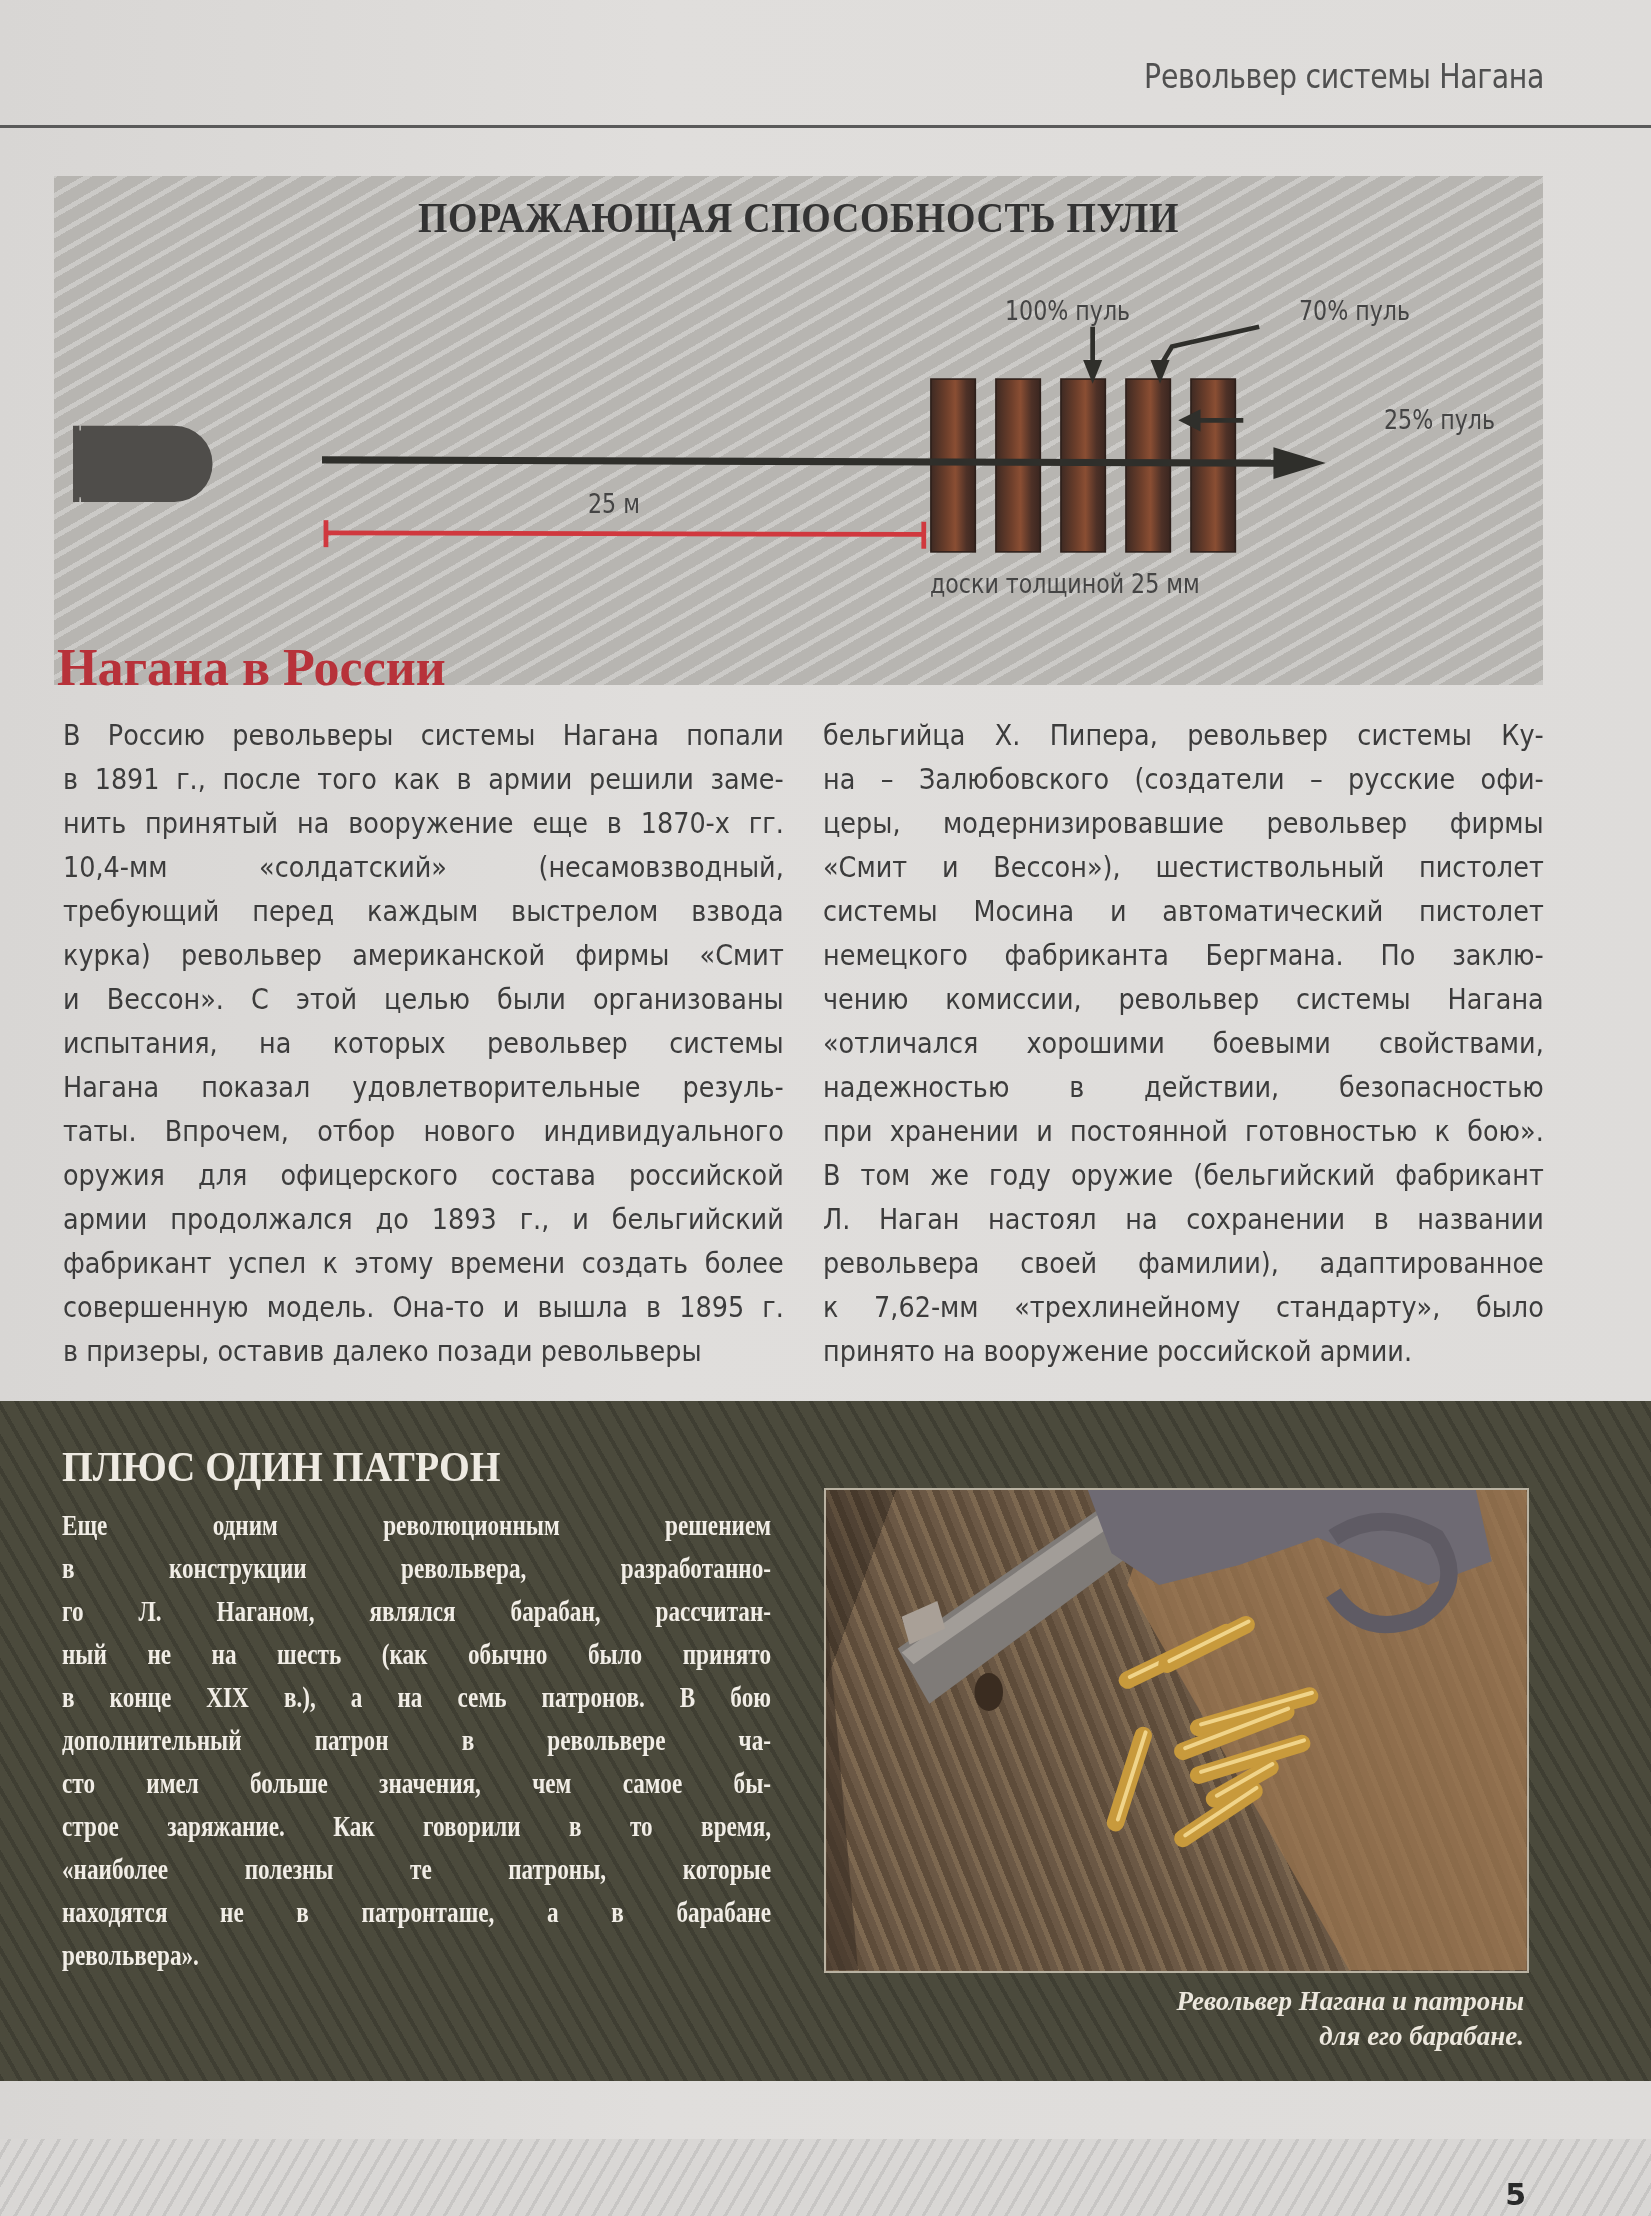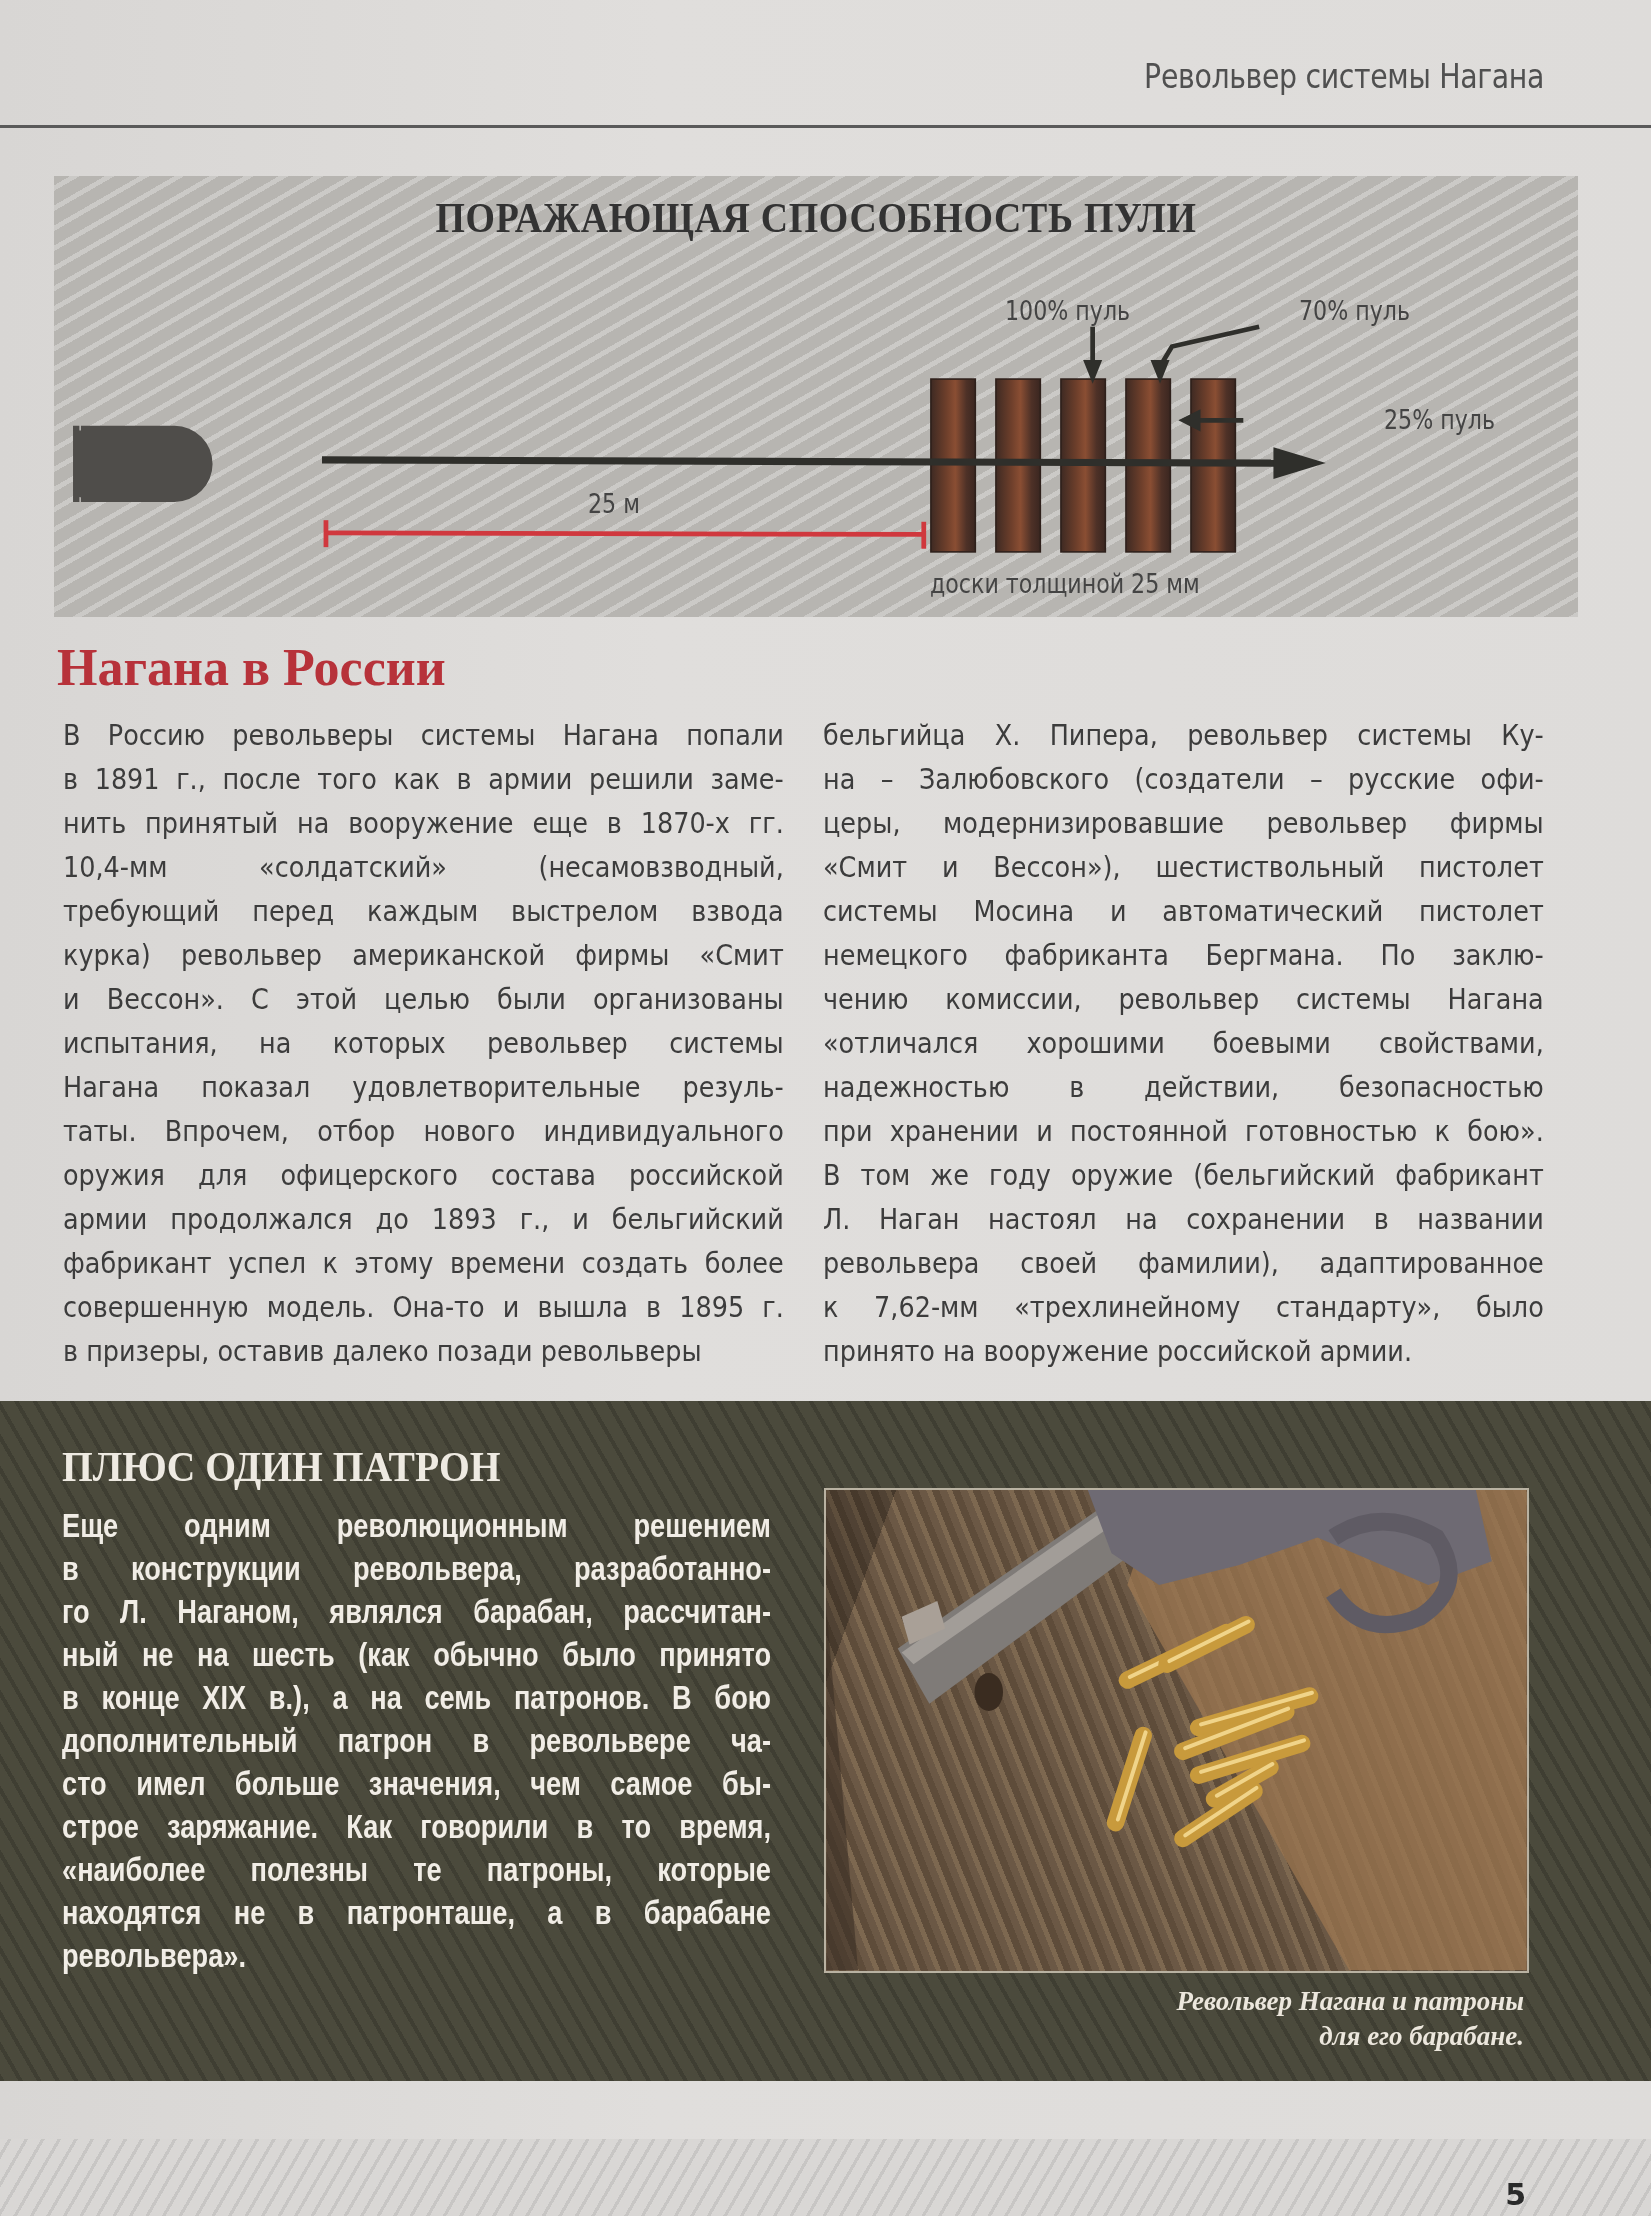--- a/index.html
+++ b/index.html
@@ -22,24 +22,23 @@
     font-size: 33px; color: #505050; letter-spacing: -0.4px;
     font-family: "DejaVu Sans", sans-serif; transform: scaleX(0.86); transform-origin: right center;
   }
   .header-rule {
     position: absolute; left: 0; top: 125px; width: 1651px; height: 3.2px;
     background: #5a5a5a;
   }
 
   
   .diagram {
-    position: absolute; left: 54px; top: 176px; width: 1489px; height: 441px;
+    position: absolute; left: 54px; top: 176px; width: 1489px; height: 509px;
     background-color: #b7b5b1;
     background-image: repeating-linear-gradient(-30deg, rgba(255,255,255,0.28) 0 4.8px, rgba(255,255,255,0) 4.8px 17.4px);
-    padding-left: 35px;
   }
   .diagram-title {
     position: absolute; left: 0; right: 0; top: 17.4px; text-align: center;
     font-family: "Liberation Serif", "DejaVu Serif", serif; font-weight: bold;
     font-size: 43px; color: #333; letter-spacing: 0.8px;
     transform: scaleX(0.88);
   }
   .diagram svg { position: absolute; left: 0; top: 0; }
   .dlabel {
     position: absolute; font-size: 27px; color: #444;
@@ -72,21 +71,21 @@
     background-color: #4b4a3c;
     background-image: repeating-linear-gradient(60deg, rgba(0,0,0,0.16) 0 4px, rgba(0,0,0,0) 4px 16px);
   }
   .sidebar-title {
     position: absolute; left: 62px; top: 41px;
     font-family: "Liberation Serif", "DejaVu Serif", serif; font-weight: bold;
     font-size: 43px; color: #eeeae2; transform: scaleX(0.92); transform-origin: left center;
   }
   .sidebar-body {
     position: absolute; left: 62px; top: 103px; width: 709px;
-    font-family: Liberation Sans, sans-serif; font-weight: bold; font-size: 34px; line-height: 43px;
+    font-family: Liberation Serif, serif; font-weight: bold; font-size: 29px; line-height: 43px;
     color: #f1ede6;
   }
   .sidebar-body .line {
     display: block; white-space: nowrap; text-align: justify; text-align-last: justify;
     transform: scaleX(0.8); transform-origin: left center; width: 125%;
   }
   .sidebar-body .line.last { text-align-last: left; }
 
   .photo {
     position: absolute; left: 824px; top: 87px; width: 705px; height: 485px;

